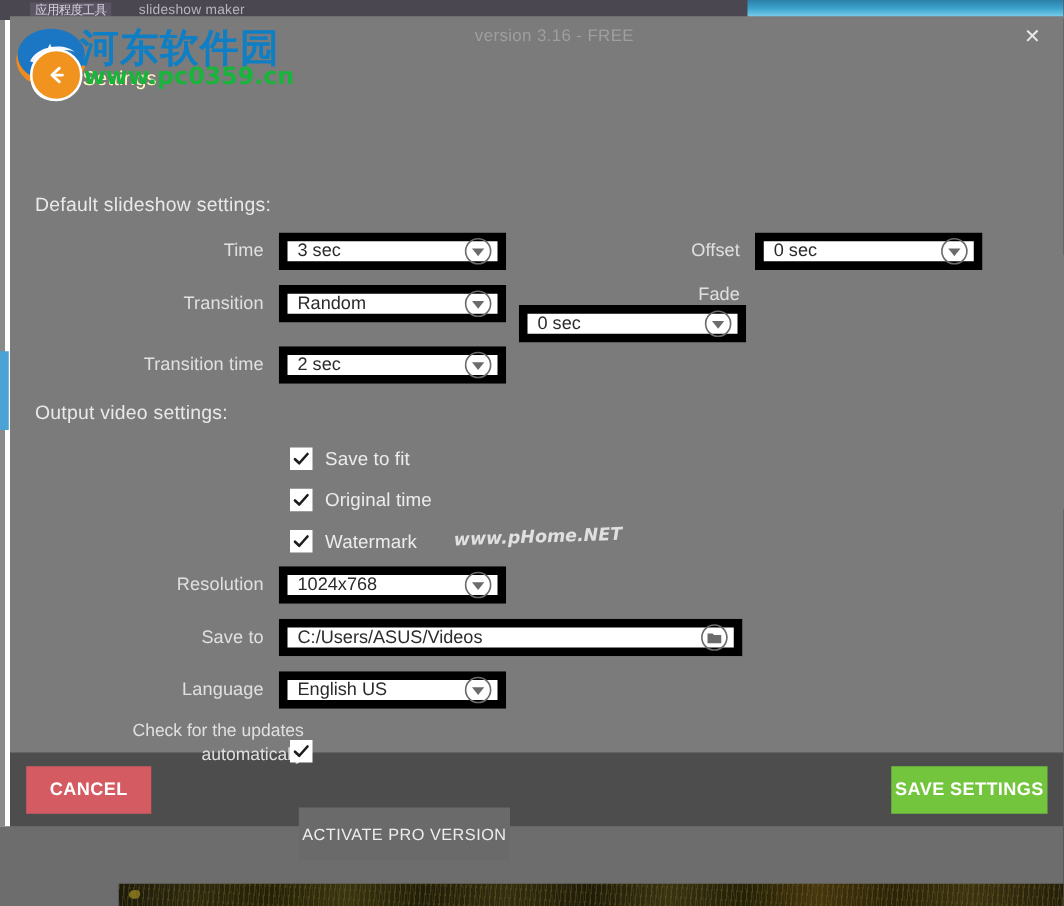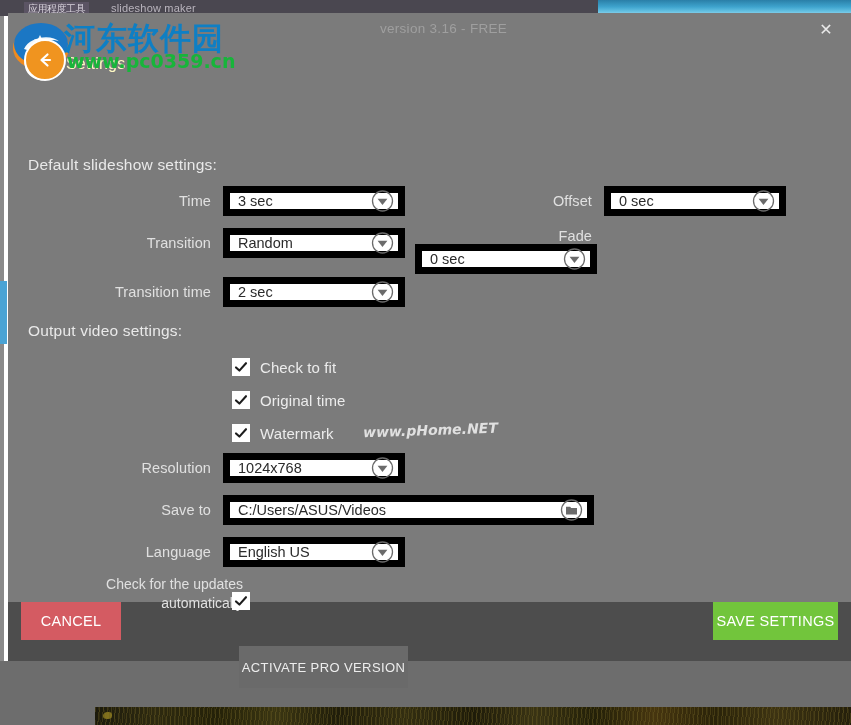--- a/index.html
+++ b/index.html
@@ -295,23 +295,24 @@
     align-items: center;
     justify-content: center;
     cursor: pointer;
   }
 
   
   .dialog-footer {
     flex: 0 0 59px;
     background: #4d4d4d;
     display: flex;
-    align-items: flex-start;
+    align-items: center;
     justify-content: space-between;
     padding: 0 13px;
+    font-weight: bold;
   }
   .btn-cancel {
     width: 100px; height: 38px;
     background: #d45b62;
     color: #ffffff;
     font-size: 14.5px;
     letter-spacing: .3px;
     display: flex; align-items: center; justify-content: center;
     cursor: pointer;
   }
@@ -477,21 +478,21 @@
           </span>
         </div>
       </div>
 
       <div class="cbrow" style="left:224px; top:279px;">
         <span class="cbox">
           <svg width="14" height="14" viewBox="0 0 14 14">
               <path d="M2 7.4 L5.4 10.6 L12 3.2" fill="none" stroke="#1d1d1d" stroke-width="2.1" stroke-linecap="round" stroke-linejoin="round"></path>
             </svg>
         </span>
-        <span class="cb-label">Check to fit</span>
+        <span class="cb-label">Save to fit</span>
       </div>
 
       <div class="cbrow" style="left:224px; top:312px;">
         <span class="cbox">
           <svg width="14" height="14" viewBox="0 0 14 14">
               <path d="M2 7.4 L5.4 10.6 L12 3.2" fill="none" stroke="#1d1d1d" stroke-width="2.1" stroke-linecap="round" stroke-linejoin="round"></path>
             </svg>
         </span>
         <span class="cb-label">Original time</span>
       </div>

